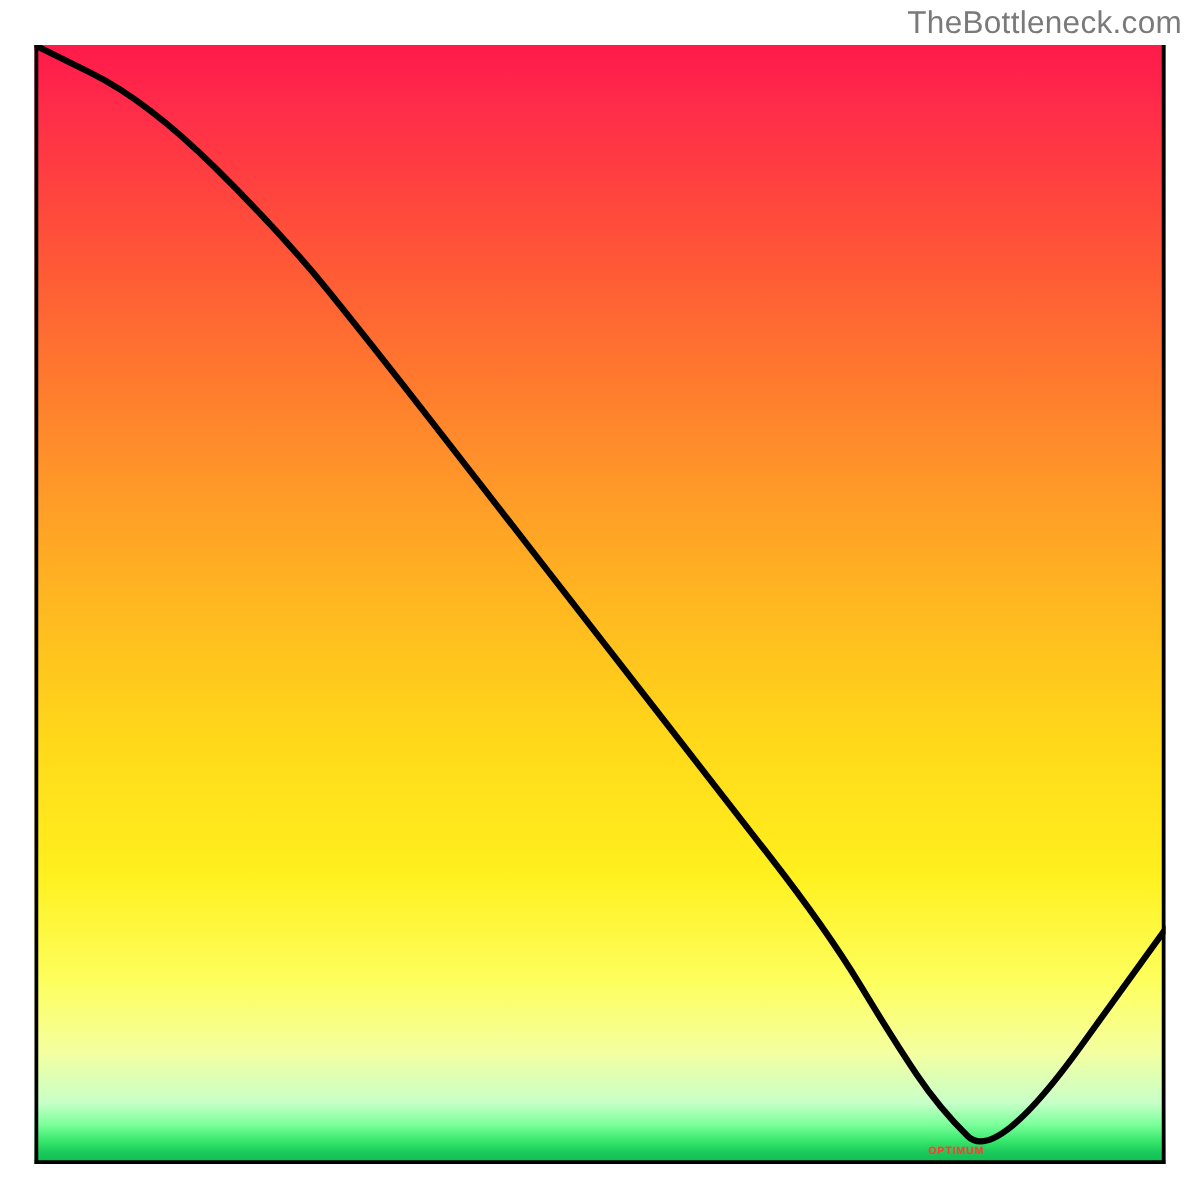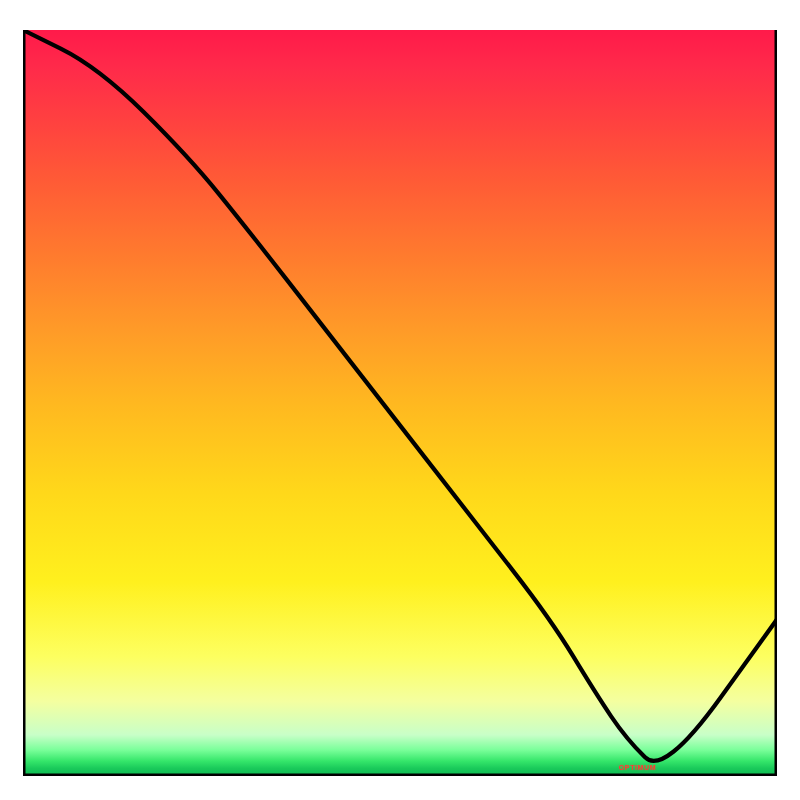--- a/index.html
+++ b/index.html
@@ -80,20 +80,21 @@
     letter-spacing: 0.6px;
     white-space: nowrap;
     text-shadow: 0 0 2px rgba(255,90,70,0.5);
   }
 </style>
 </head>
 <body>
 
 <div class="wrap">
 
+  <div class="attribution">TheBottleneck.com</div>
 
   <div class="chart-area">
 
     <div class="plot-bg"></div>
 
     <svg class="curve" viewBox="0 0 754 746" preserveAspectRatio="none">
       <path id="curve-path" d="M 0.00 0.00 Q 0.00 0.00 37.70 18.65 Q 75.40 37.30 120.64 82.06 Q 165.88 126.82 196.04 164.12 Q 226.20 201.42 263.90 249.91 Q 301.60 298.40 339.30 346.89 Q 377.00 395.38 414.70 443.87 Q 452.40 492.36 490.10 540.85 Q 527.80 589.34 550.42 626.64 Q 573.04 663.94 588.12 686.32 Q 603.20 708.70 622.05 727.35 Q 640.90 746.00 697.45 667.67 L 754.00 589.34" fill="none" stroke="#000" stroke-width="4.2" stroke-linejoin="round" stroke-linecap="round"></path>
     </svg>
 
     <div class="valley-label" id="valley-label" style="left: 595.82px; top: 734px;">OPTIMUM</div>

